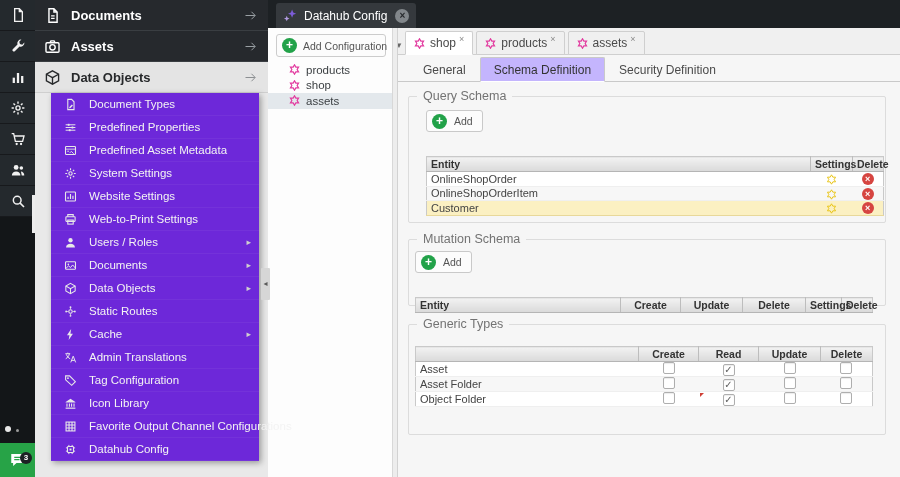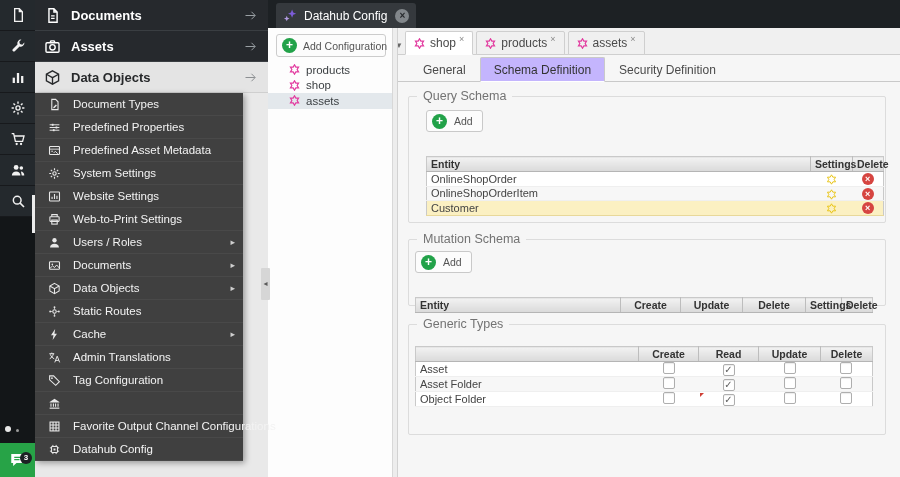--- a/index.html
+++ b/index.html
@@ -16,21 +16,21 @@
   .chatbtn { position:absolute; left:0; top:443px; width:35px; height:34px; background:#27a347; display:flex; align-items:center; justify-content:center; cursor:pointer; }
   .chatbadge { position:absolute; right:3px; top:9px; width:12px; height:12px; border-radius:50%; background:#1d2124; color:#fff; font-size:8px; font-weight:bold; line-height:12px; text-align:center; }
 
   
   .sidebar { position:absolute; left:35px; top:0; width:233px; height:477px; background:#e9e9e9; z-index:30; }
   .acc-header { height:31px; display:flex; align-items:center; padding:0 10px 0 9px; cursor:pointer; background:#26292d; color:#fff; border-bottom:1px solid #3a3e42; }
   .acc-header .lbl { font-size:13px; font-weight:bold; margin-left:10px; flex:1; }
   .acc-header .arr { color:#9aa0a4; }
   .acc-header.active { background:#e4e4e4; color:#27292b; border-bottom:1px solid #cfcfcf; }
   .acc-header.active .arr { color:#8c8f92; }
-  .submenu { position:absolute; left:0; top:93px; width:208px; background:#404040; box-shadow:2px 2px 6px rgba(0,0,0,.35); }
+  .submenu { position:absolute; left:16px; top:93px; width:208px; background:#6d28d9; box-shadow:2px 2px 6px rgba(0,0,0,.35); }
   .mi { height:23px; display:flex; align-items:center; padding:0 8px 0 13px; color:#f3f3f3; border-bottom:1px solid rgba(255,255,255,.05); cursor:pointer; }
   .mi .micon { width:13px; height:13px; color:#e8e8e8; flex:0 0 13px; }
   .mi .mlbl { margin-left:12px; font-size:11.5px; flex:1; white-space:nowrap; }
   .mi .mcaret { color:#cfcfcf; font-size:9px; }
   .collapse-tab { position:absolute; left:226px; top:268px; width:9px; height:32px; background:#d6d6d6; color:#5a5a5a; font-size:8px; line-height:32px; text-align:center; cursor:pointer; border-radius:1px; }
 
   
   .topstrip { position:absolute; left:268px; top:0; width:632px; height:28px; background:#1d2124; z-index:20; }
   .wtab { position:absolute; left:8px; top:3px; height:25px; background:#35393d; border-radius:3px 3px 0 0; display:flex; align-items:center; padding:0 7px; cursor:pointer; }
   .wtab .wlbl { color:#fff; font-size:12px; margin:0 8px 0 6px; }
@@ -376,20 +376,21 @@
     <div class="mi">
         <svg class="ic micon">
           <use href="#i-tag"></use>
         </svg>
         <span class="mlbl">Tag Configuration</span>
       </div>
     <div class="mi">
         <svg class="ic micon">
           <use href="#i-bank"></use>
         </svg>
+        <span class="mlbl">Icon Library</span>
       </div>
     <div class="mi">
         <svg class="ic micon">
           <use href="#i-grid"></use>
         </svg>
         <span class="mlbl">Favorite Output Channel Configurations</span>
       </div>
     <div class="mi">
         <svg class="ic micon">
           <use href="#i-chip"></use>

